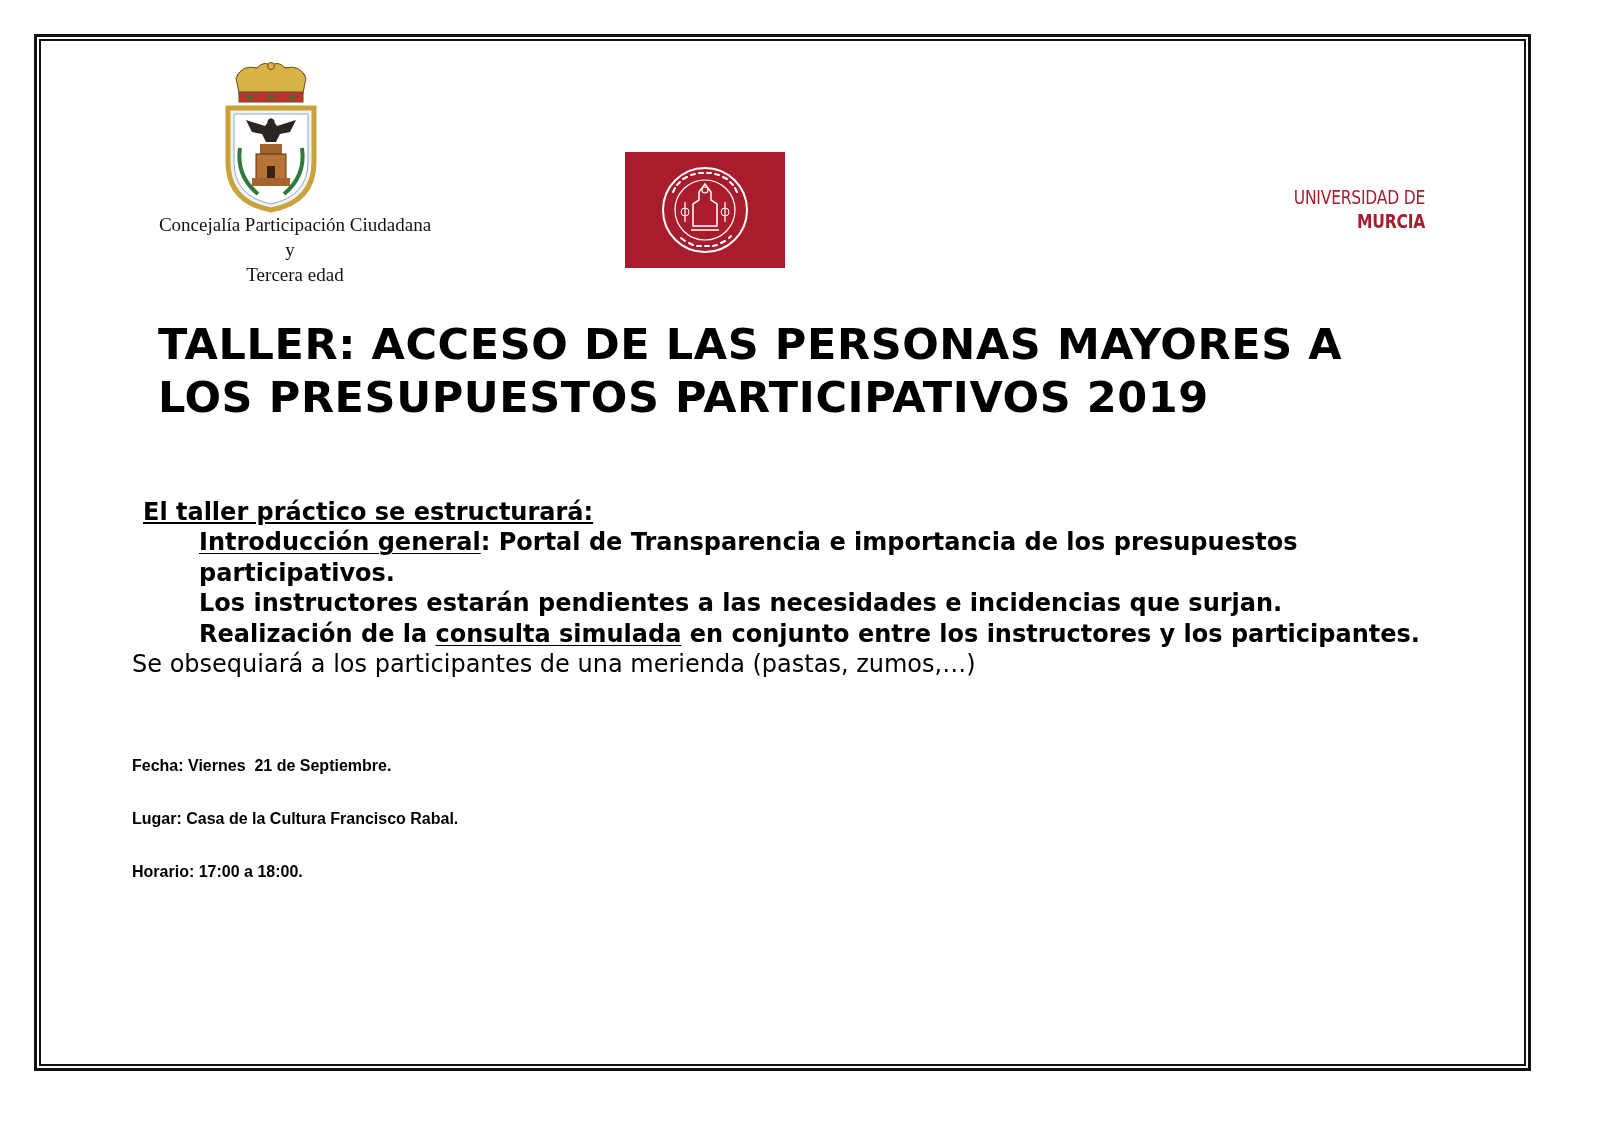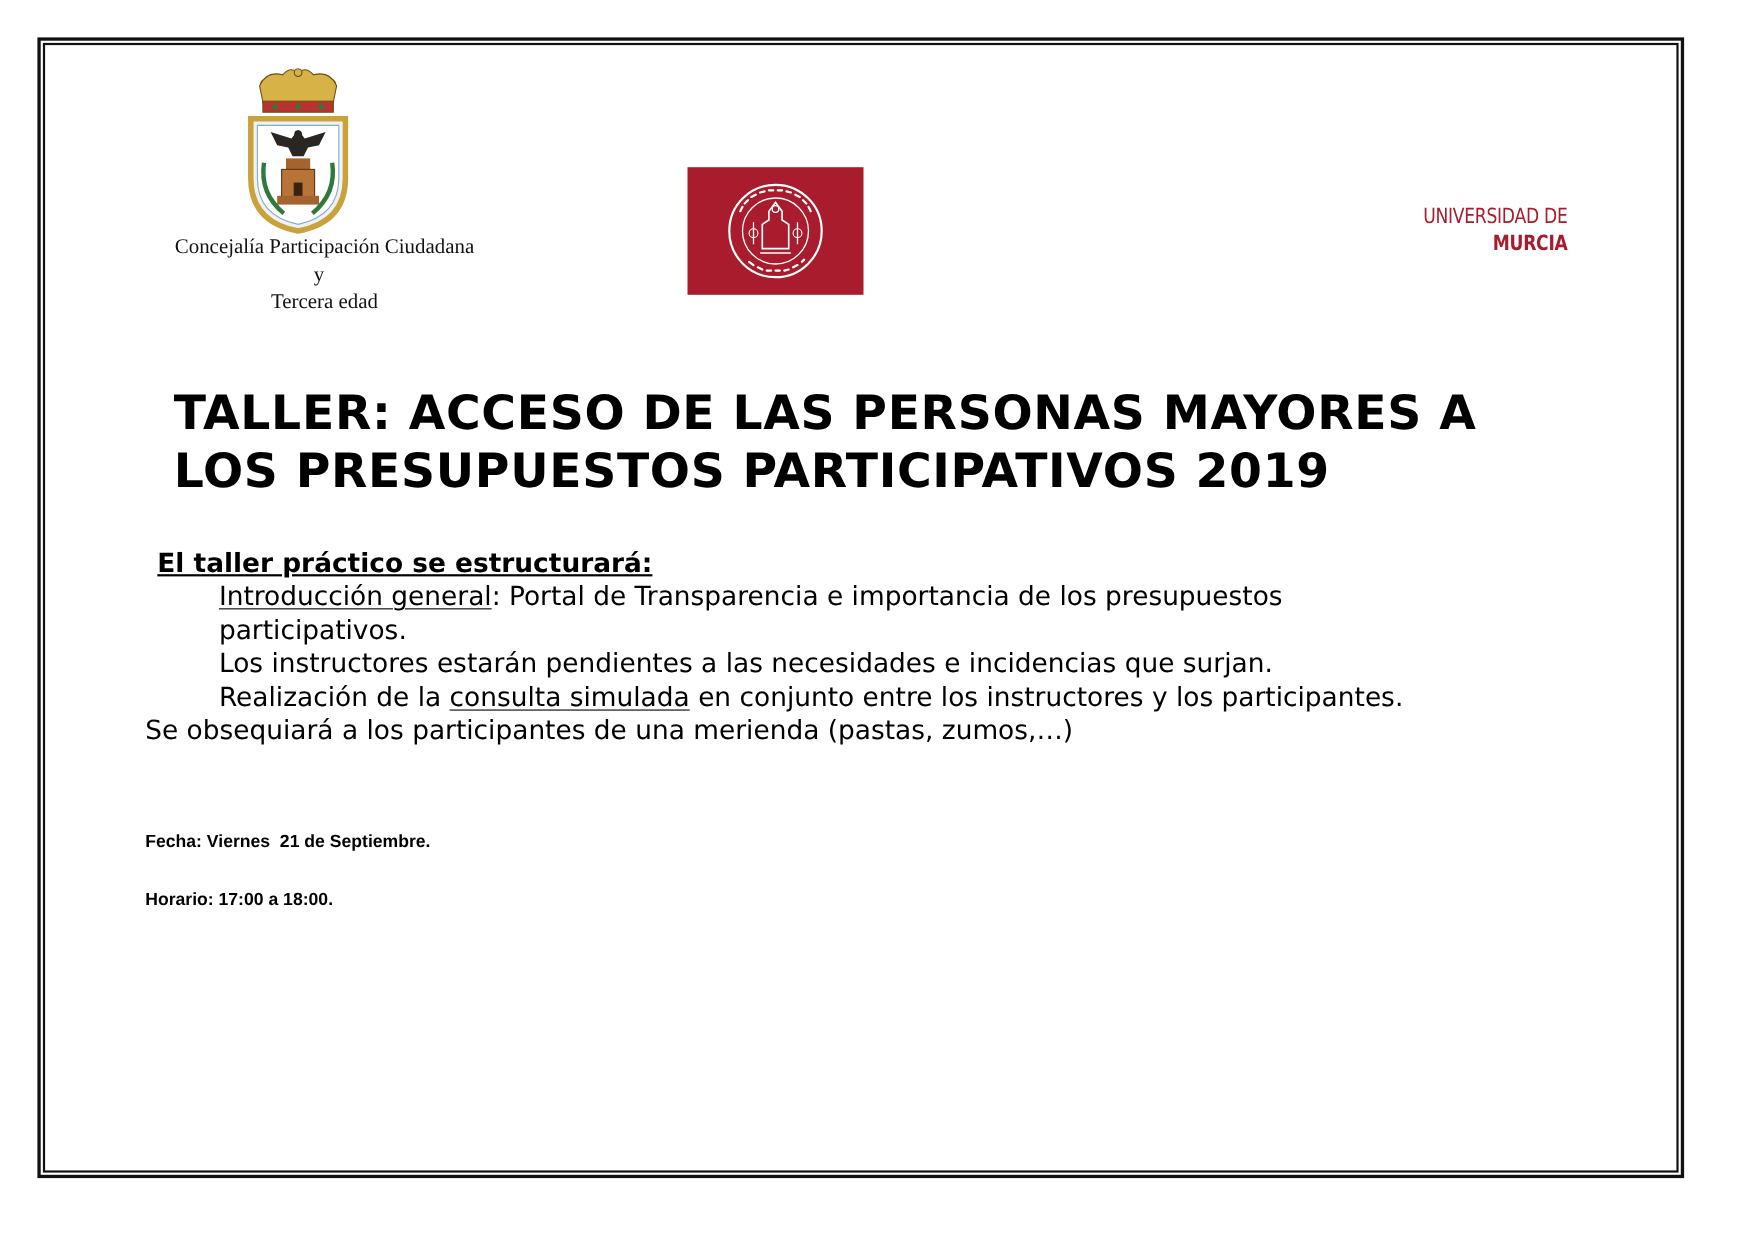--- a/index.html
+++ b/index.html
@@ -84,21 +84,20 @@
     .title {
       position: absolute;
       left: 158px;
       top: 318px;
       width: 1300px;
       font-family: "DejaVu Sans", sans-serif;
       font-weight: bold;
       font-size: 43px;
       line-height: 53px;
       letter-spacing: 0.6px;
-      margin-top: 32px;
     }
     .title div { white-space: nowrap; }
     
     .struct-heading {
       position: absolute;
       left: 143px;
       top: 497px;
       font-family: "DejaVu Sans", sans-serif;
       font-weight: bold;
       font-size: 24px;
@@ -107,20 +106,21 @@
       text-decoration: underline;
     }
     .items {
       position: absolute;
       left: 199px;
       top: 527px;
       width: 1220px;
       font-family: "DejaVu Sans", sans-serif;
       font-size: 24px;
       line-height: 30.5px;
+      font-weight: bold;
     }
     .items div { white-space: nowrap; }
     .items .u { text-decoration: underline; text-underline-offset: 3px; text-decoration-thickness: 1px; }
     .merienda {
       position: absolute;
       left: 132px;
       top: 649px;
       font-family: "DejaVu Sans", sans-serif;
       font-weight: normal;
       font-size: 24px;
@@ -215,14 +215,15 @@
   <div><span class="u">Introducción general</span><span>: Portal de Transparencia e importancia de los presupuestos</span></div>
   <div>participativos.</div>
   <div>Los instructores estarán pendientes a las necesidades e incidencias que surjan.</div>
   <div><span>Realización de la </span><span class="u">consulta simulada</span><span> en conjunto entre los instructores y los participantes.</span></div>
 </div>
 
 <div class="merienda">Se obsequiará a los participantes de una merienda (pastas, zumos,…)</div>
 
 <div class="details">
   <div class="row">Fecha: Viernes  21 de Septiembre.</div>
+  <div class="row">Lugar: Casa de la Cultura Francisco Rabal.</div>
   <div class="row">Horario: 17:00 a 18:00.</div>
 </div>
 
 </body></html>

